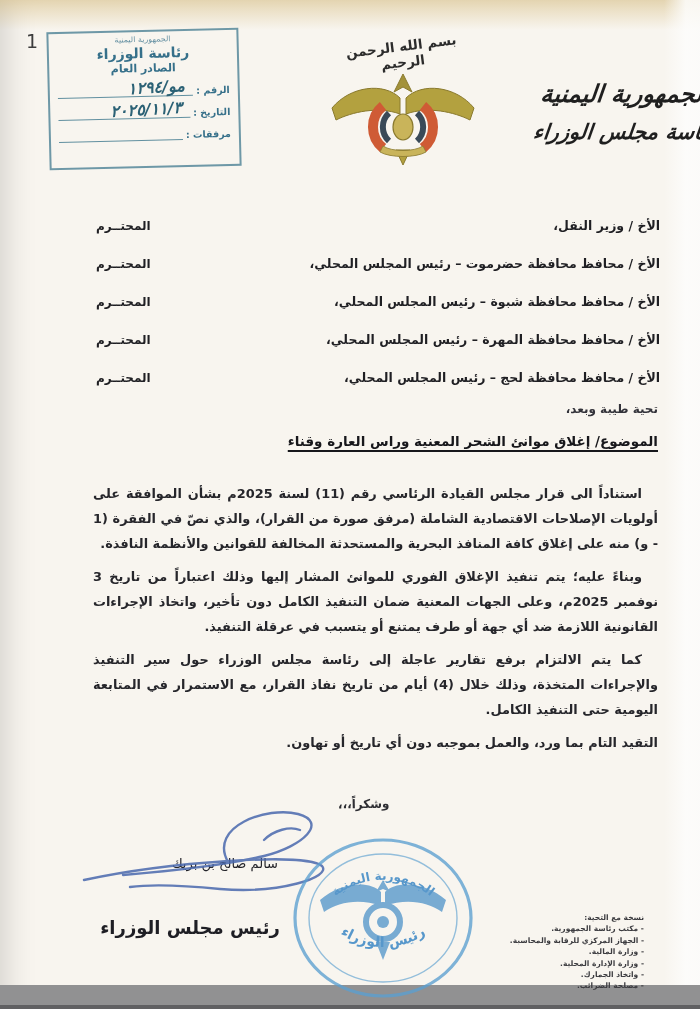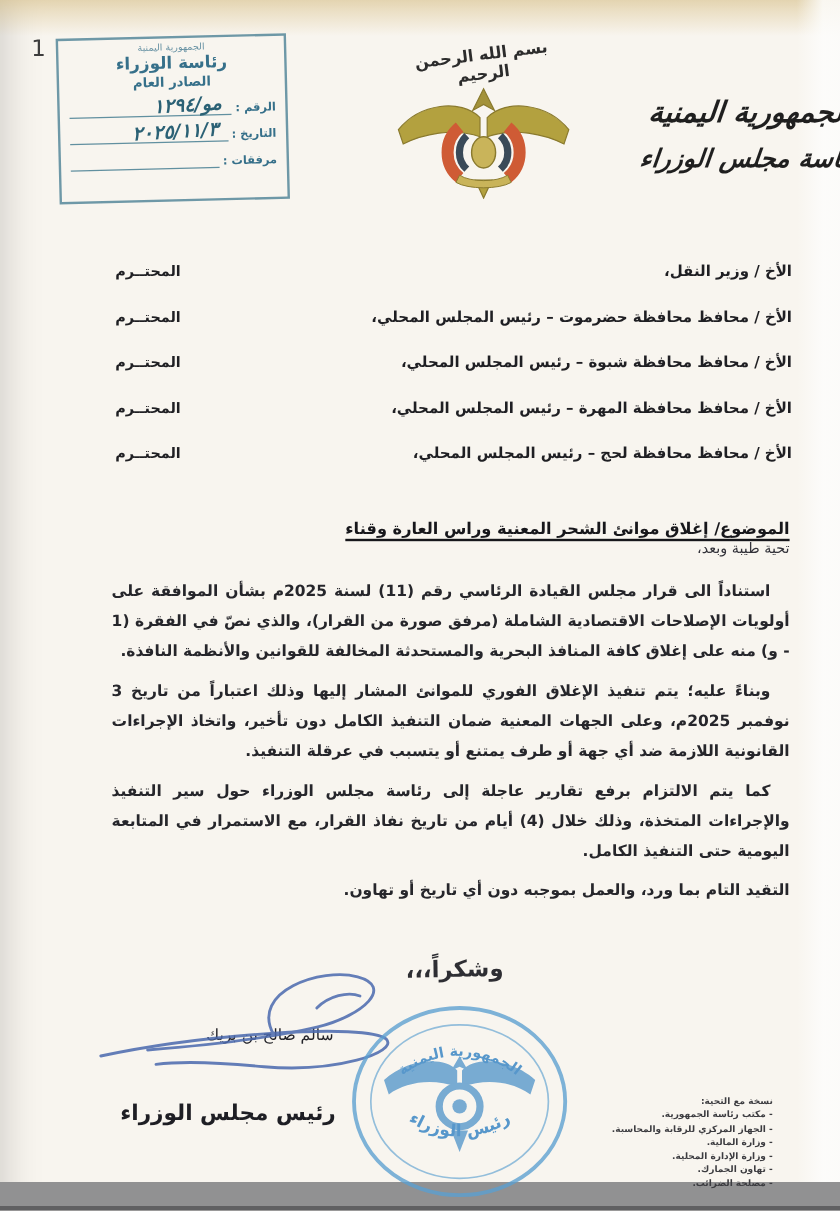--- a/index.html
+++ b/index.html
@@ -39,34 +39,34 @@
     direction:rtl; color:#1f1f1f; font-weight:bold; font-style:italic; }
   .masthead .mh1 { font-size:24px; transform:skewX(-6deg); }
   .masthead .mh2 { font-size:21px; margin-top:12px; transform:skewX(-6deg); }
 
   
   .recipients { position:absolute; right:40px; left:96px; top:218px; direction:rtl; }
   .rcpt-row { display:flex; justify-content:space-between; align-items:baseline;
     margin-bottom:23px; font-size:12.5px; font-weight:bold; color:#1f1f23; }
   .rcpt-row .hon { font-size:12px; }
 
-  .greeting { position:absolute; right:42px; top:402px; font-size:12px; font-weight:normal;
-    color:#33333a; direction:rtl;margin-top:48px; }
+  .greeting { position:absolute; right:42px; top:402px; font-size:12px; font-weight:bold;
+    color:#33333a; direction:rtl; }
   .subject { position:absolute; right:42px; left:130px; top:433px; font-size:13.5px; font-weight:bold;
     color:#17171b; direction:rtl; text-decoration:underline; text-underline-offset:4px;
     text-decoration-thickness:1.5px; }
 
   
   .body-text { position:absolute; left:93px; right:42px; top:481px; direction:rtl;
     text-align:justify; font-size:12.9px; font-weight:bold; color:#26262b; line-height:25px; }
   .body-text p { text-indent:16px; margin-top:8px; }
   .body-text p:first-child { margin-top:0; }
   .body-text p.no-indent { text-indent:0; }
 
-  .closing { position:absolute; left:338px; top:797px; font-size:19px; font-weight:bold;
+  .closing { position:absolute; left:338px; top:797px; font-size:12px; font-weight:bold;
     color:#2e2e33; direction:rtl; transform:rotate(-1deg);text-align:right; }
 
   
   .signature-svg { position:absolute; left:68px; top:800px; z-index:1; }
   .sig-name { position:absolute; left:103px; top:856px; width:175px; text-align:right;
     font-size:13px; font-weight:normal; color:#222228; direction:rtl; }
   .sig-title { position:absolute; left:96px; top:917px; width:188px; text-align:center;
     font-size:18px; font-weight:bold; color:#1e1e24; direction:rtl; }
   .seal-svg { position:absolute; left:288px; top:836px; z-index:3; opacity:.92; }
 
@@ -191,18 +191,18 @@
       <path d="M88,106 L95,124 L102,106 Z"></path>
     </g>
   </svg>
 
   <div class="cc">
     <div>نسخة مع التحية:</div>
     <div>- مكتب رئاسة الجمهورية.</div>
     <div>- الجهاز المركزي للرقابة والمحاسبة.</div>
     <div>- وزارة المالية.</div>
     <div>- وزارة الإدارة المحلية.</div>
-    <div>- تهاون الجمارك.</div>
+    <div>- واتخاذ الجمارك.</div>
     <div>- مصلحة الضرائب.</div>
   </div>
 
   <div class="bottom-bar"></div>
 </div>
 
 </body></html>

